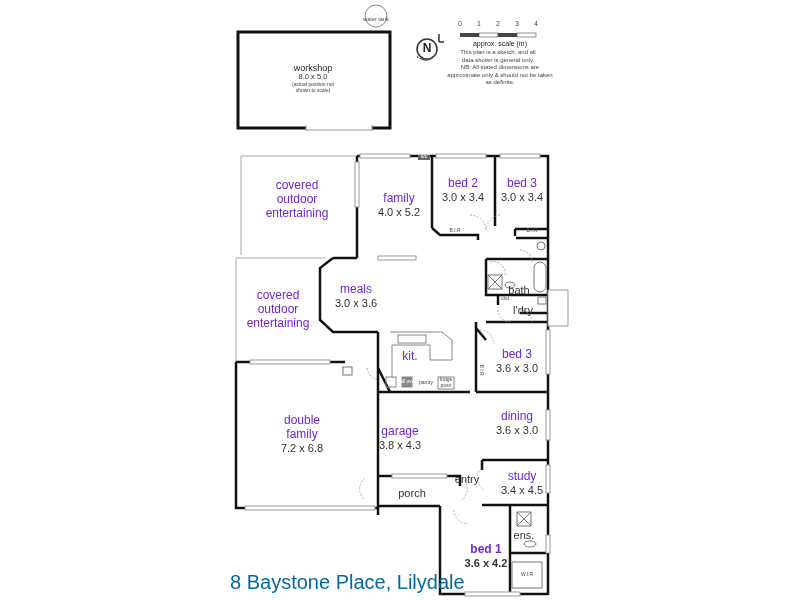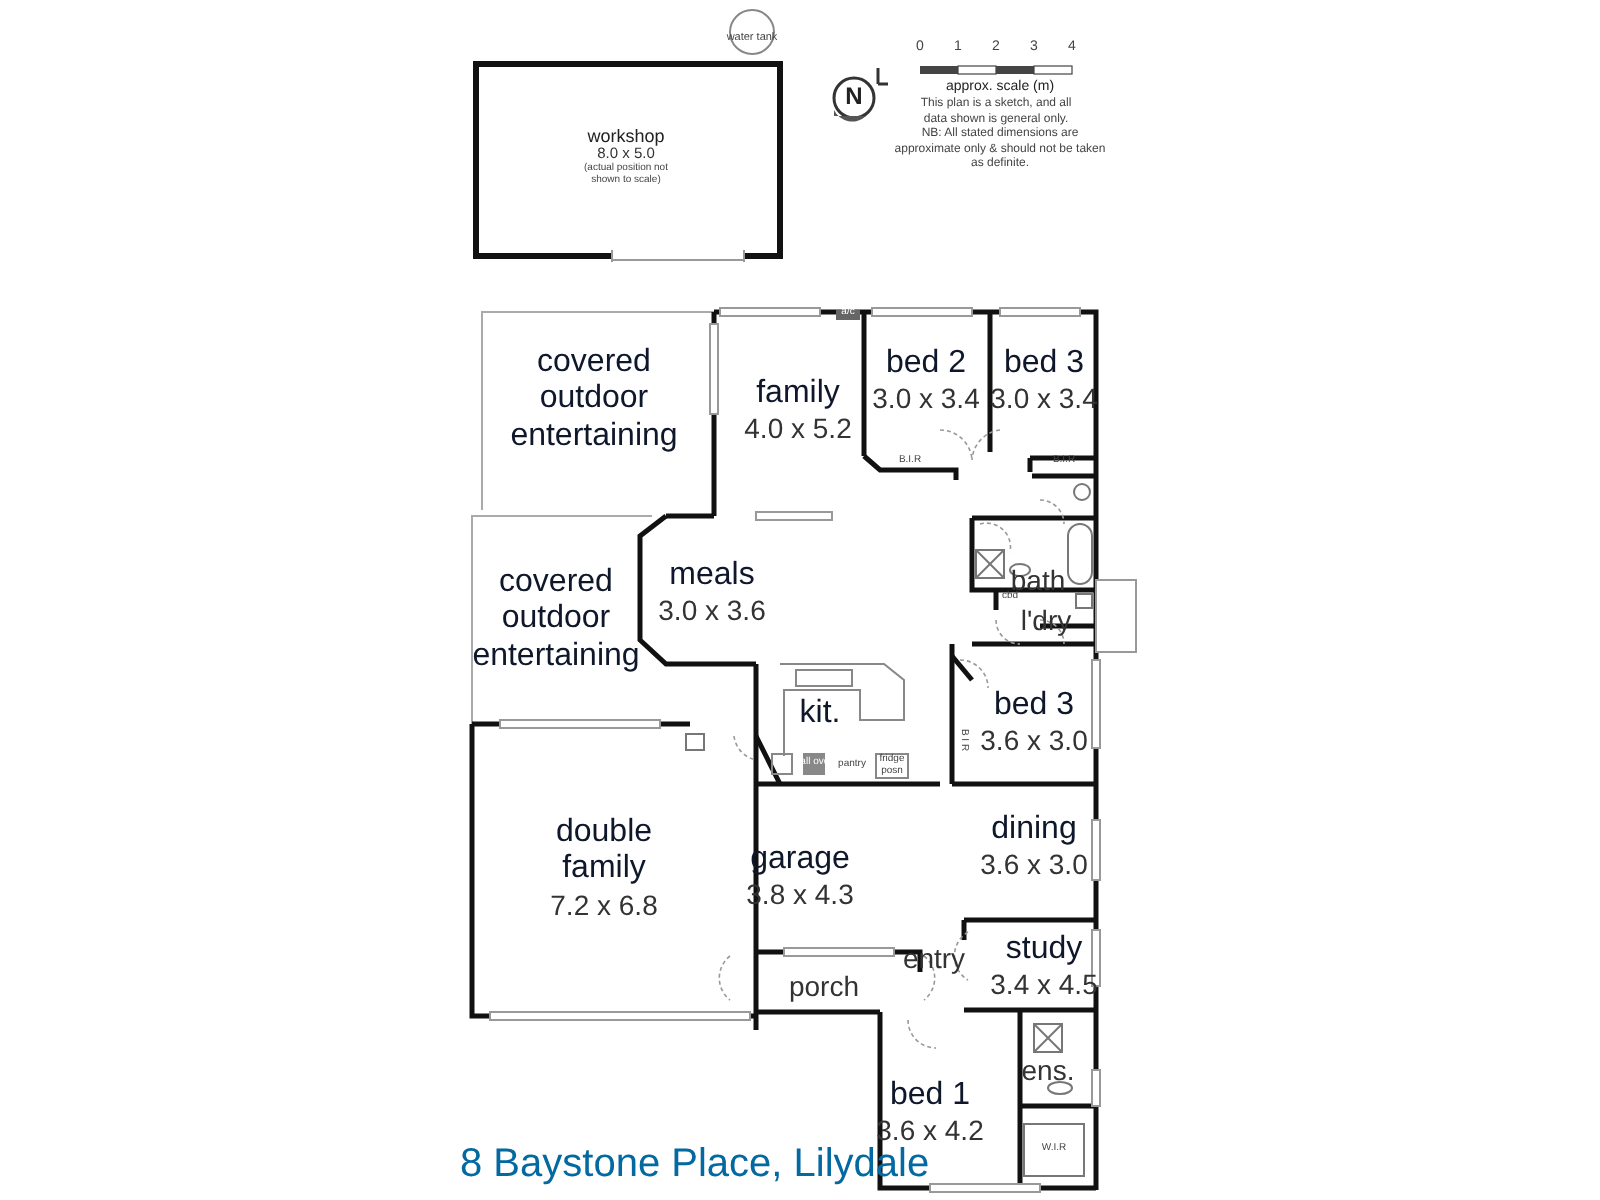--- a/index.html
+++ b/index.html
@@ -1,20 +1,20 @@
 <!DOCTYPE html>
 <html><head>
 <meta charset="utf-8">
 <style>
   html, body { margin:0; padding:0; background:#ffffff; }
   body { width:800px; height:600px; position:relative; overflow:hidden; font-family:"Liberation Sans", sans-serif; color:#222; }
   svg.plan { position:absolute; left:0; top:0; }
   .lbl { position:absolute; text-align:center; transform:translate(-50%,-50%); white-space:nowrap; line-height:1.15; }
-  .rname { font-size:16px; color:#0f172a; }
-  .rdim { font-size:14px; color:#333; }
+  .rname { font-size:12px; color:#6d28d9; }
+  .rdim { font-size:11px; color:#333; }
   .tiny { font-size:5px; color:#444; }
   .note { font-size:6px; color:#444; line-height:1.25; }
   .addr { position:absolute; left:230px; top:571px; font-size:20px; color:#0369a1; }
   .stack { display:block; }
 </style>
 </head>
 <body>
 
 <svg class="plan" width="800" height="600" viewBox="0 0 800 600">
 
@@ -228,20 +228,20 @@
   <span class="stack rname">dining</span>
   <span class="stack rdim">3.6 x 3.0</span>
 </div>
 <div class="lbl" style="left:522px;top:483px;">
   <span class="stack rname">study</span>
   <span class="stack rdim">3.4 x 4.5</span>
 </div>
 <div class="lbl rdim" style="left:467px;top:479px;">entry</div>
 <div class="lbl rdim" style="left:412px;top:493px;">porch</div>
 
-<div class="lbl" style="left:465px;top:556px;">
+<div class="lbl" style="left:486px;top:556px;font-weight:bold;">
   <span class="stack rname">bed 1</span>
   <span class="stack rdim">3.6 x 4.2</span>
 </div>
 <div class="lbl rdim" style="left:524px;top:535px;">ens.</div>
 <div class="lbl tiny" style="left:527px;top:575px;">W.I.R</div>
 
 <div class="addr">8 Baystone Place, Lilydale</div>
 
 </body></html>

